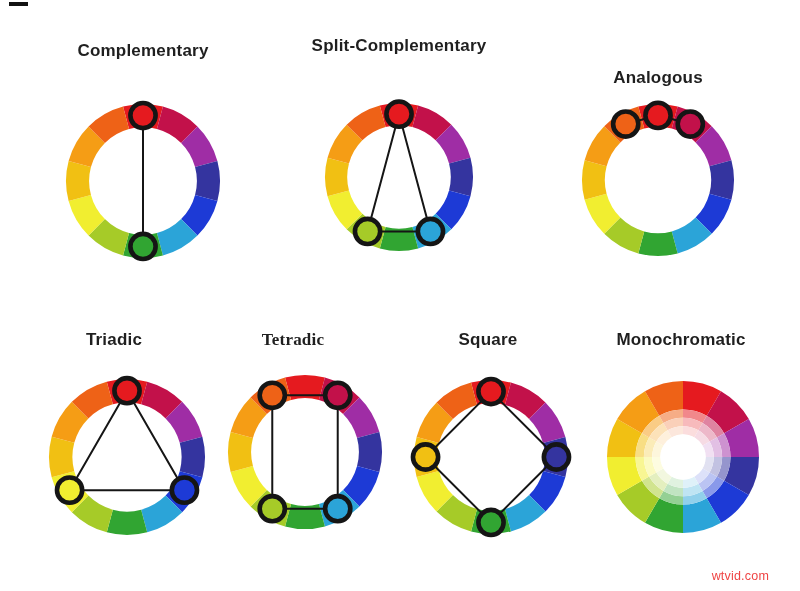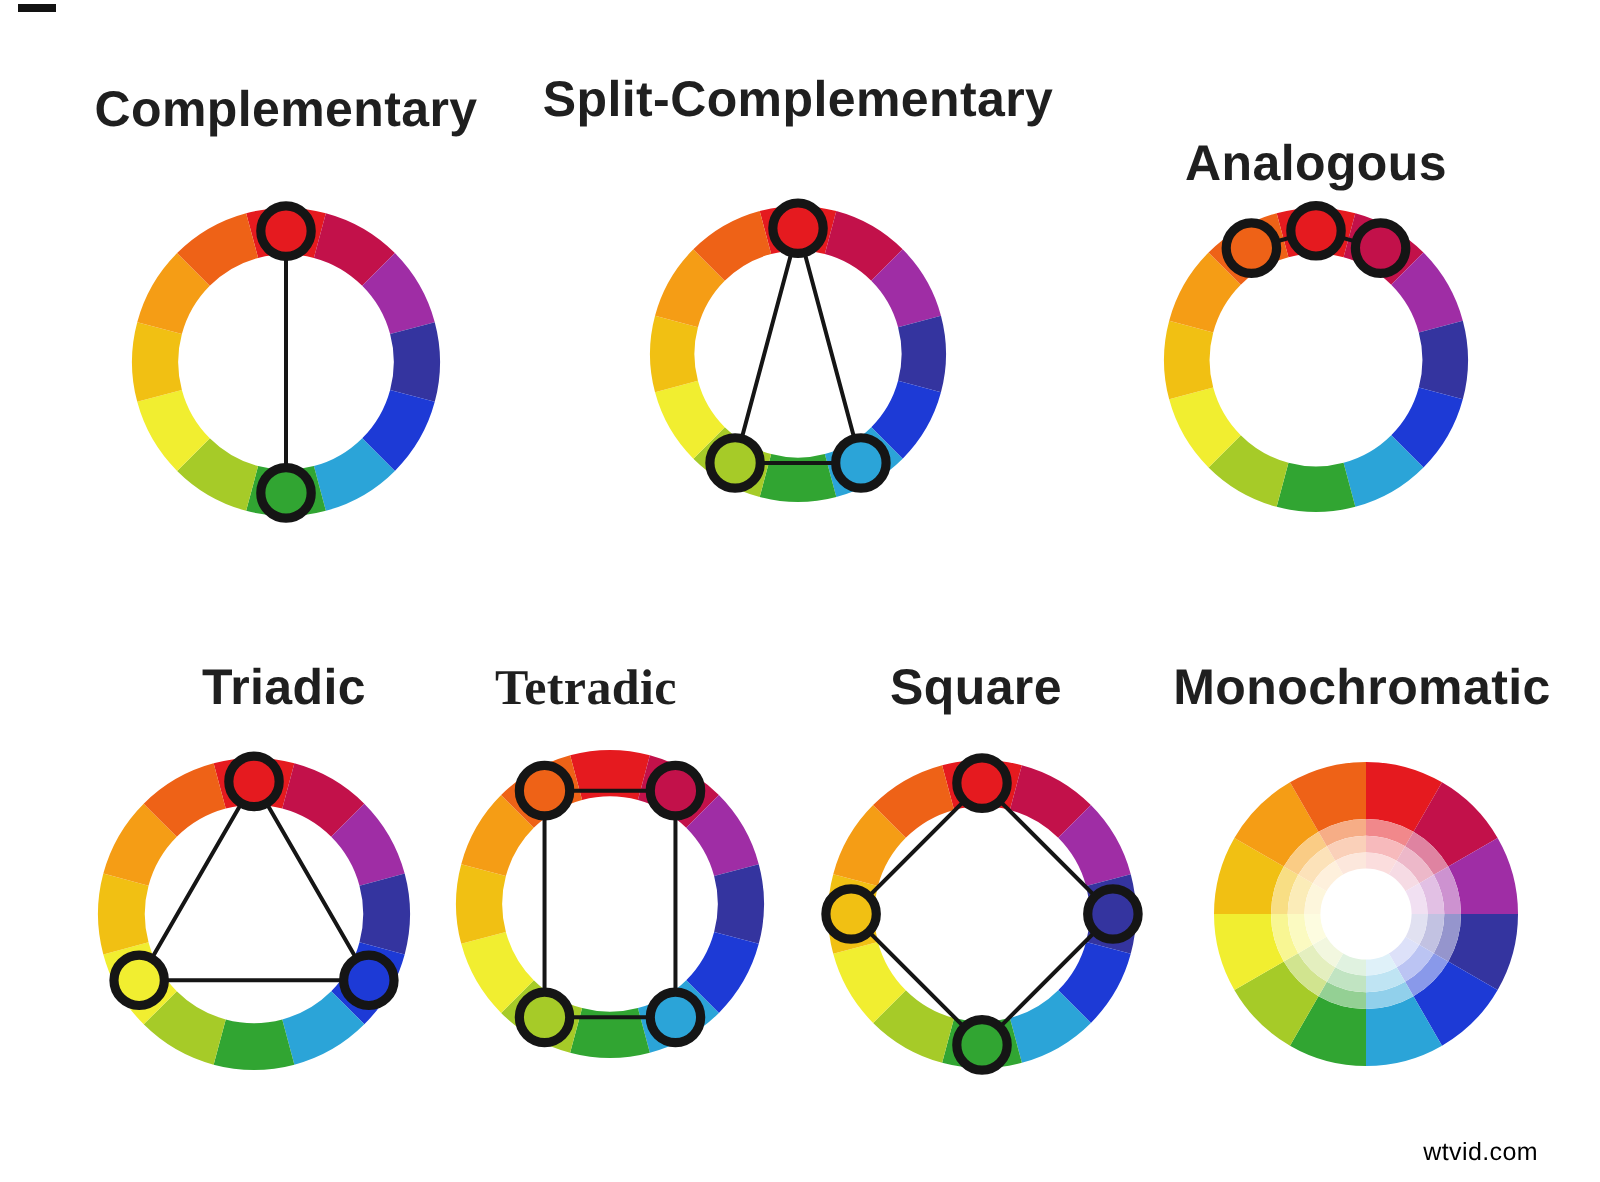--- a/index.html
+++ b/index.html
@@ -7,31 +7,31 @@
     width:800px;height:591px;position:relative;overflow:hidden;
     background:#ffffff;
     font-family:"Liberation Sans", sans-serif;
   }
   .panel{position:static;}
   .title{
     position:absolute;
     transform:translateX(-50%);
     white-space:nowrap;
     font-weight:700;
-    font-size:25px;
+    font-size:17px;
     line-height:1.1;
     color:#1f1f1f;
     letter-spacing:0.2px;
   }
   svg.wheel{position:absolute;display:block;}
   .watermark{
     position:absolute;
     right:31px;top:569px;
     font-size:12.5px;
-    color:#000000;
+    color:#ef4444;
     letter-spacing:0.2px;
   }
   .artifact-dash{
     position:absolute;
     left:9px;top:2px;width:19px;height:4px;
     background:#121212;
   }
 </style>
 </head>
 <body>
@@ -97,21 +97,21 @@
       <path d="M11.59 65.33A76 76 0 0 1 31.26 31.26L47.38 47.38A53.2 53.2 0 0 0 33.61 71.23Z" fill="#f59d15"></path>
       <path d="M31.26 31.26A76 76 0 0 1 65.33 11.59L71.23 33.61A53.2 53.2 0 0 0 47.38 47.38Z" fill="#ee6217"></path>
       <polyline points="52.7,29.05 85,20.4 117.3,29.05" fill="none" stroke="#151515" stroke-width="2"></polyline>
       <circle cx="52.7" cy="29.05" r="12.6" fill="#ee6217" stroke="#151515" stroke-width="4.6"></circle>
       <circle cx="85" cy="20.4" r="12.6" fill="#e51a1f" stroke="#151515" stroke-width="4.6"></circle>
       <circle cx="117.3" cy="29.05" r="12.6" fill="#c2114a" stroke="#151515" stroke-width="4.6"></circle>
     </svg>
 </figure>
 
 <figure class="panel">
-  <figcaption class="title" style="left: 114px; top: 331px; margin-left: 28px;">Triadic</figcaption>
+  <figcaption class="title" style="left: 114px; top: 331px;">Triadic</figcaption>
   <svg class="wheel" viewBox="0 0 174 174" width="174" height="174" style="left: 40px; top: 370px;">
       <path d="M66.81 11.66A78 78 0 0 1 107.19 11.66L101.13 34.26A54.6 54.6 0 0 0 72.87 34.26Z" fill="#e51a1f"></path>
       <path d="M107.19 11.66A78 78 0 0 1 142.15 31.85L125.61 48.39A54.6 54.6 0 0 0 101.13 34.26Z" fill="#c2114a"></path>
       <path d="M142.15 31.85A78 78 0 0 1 162.34 66.81L139.74 72.87A54.6 54.6 0 0 0 125.61 48.39Z" fill="#9f2da5"></path>
       <path d="M162.34 66.81A78 78 0 0 1 162.34 107.19L139.74 101.13A54.6 54.6 0 0 0 139.74 72.87Z" fill="#34349f"></path>
       <path d="M162.34 107.19A78 78 0 0 1 142.15 142.15L125.61 125.61A54.6 54.6 0 0 0 139.74 101.13Z" fill="#1d3ad6"></path>
       <path d="M142.15 142.15A78 78 0 0 1 107.19 162.34L101.13 139.74A54.6 54.6 0 0 0 125.61 125.61Z" fill="#2ba4d8"></path>
       <path d="M107.19 162.34A78 78 0 0 1 66.81 162.34L72.87 139.74A54.6 54.6 0 0 0 101.13 139.74Z" fill="#31a532"></path>
       <path d="M66.81 162.34A78 78 0 0 1 31.85 142.15L48.39 125.61A54.6 54.6 0 0 0 72.87 139.74Z" fill="#a6cb28"></path>
       <path d="M31.85 142.15A78 78 0 0 1 11.66 107.19L34.26 101.13A54.6 54.6 0 0 0 48.39 125.61Z" fill="#f1ee30"></path>

